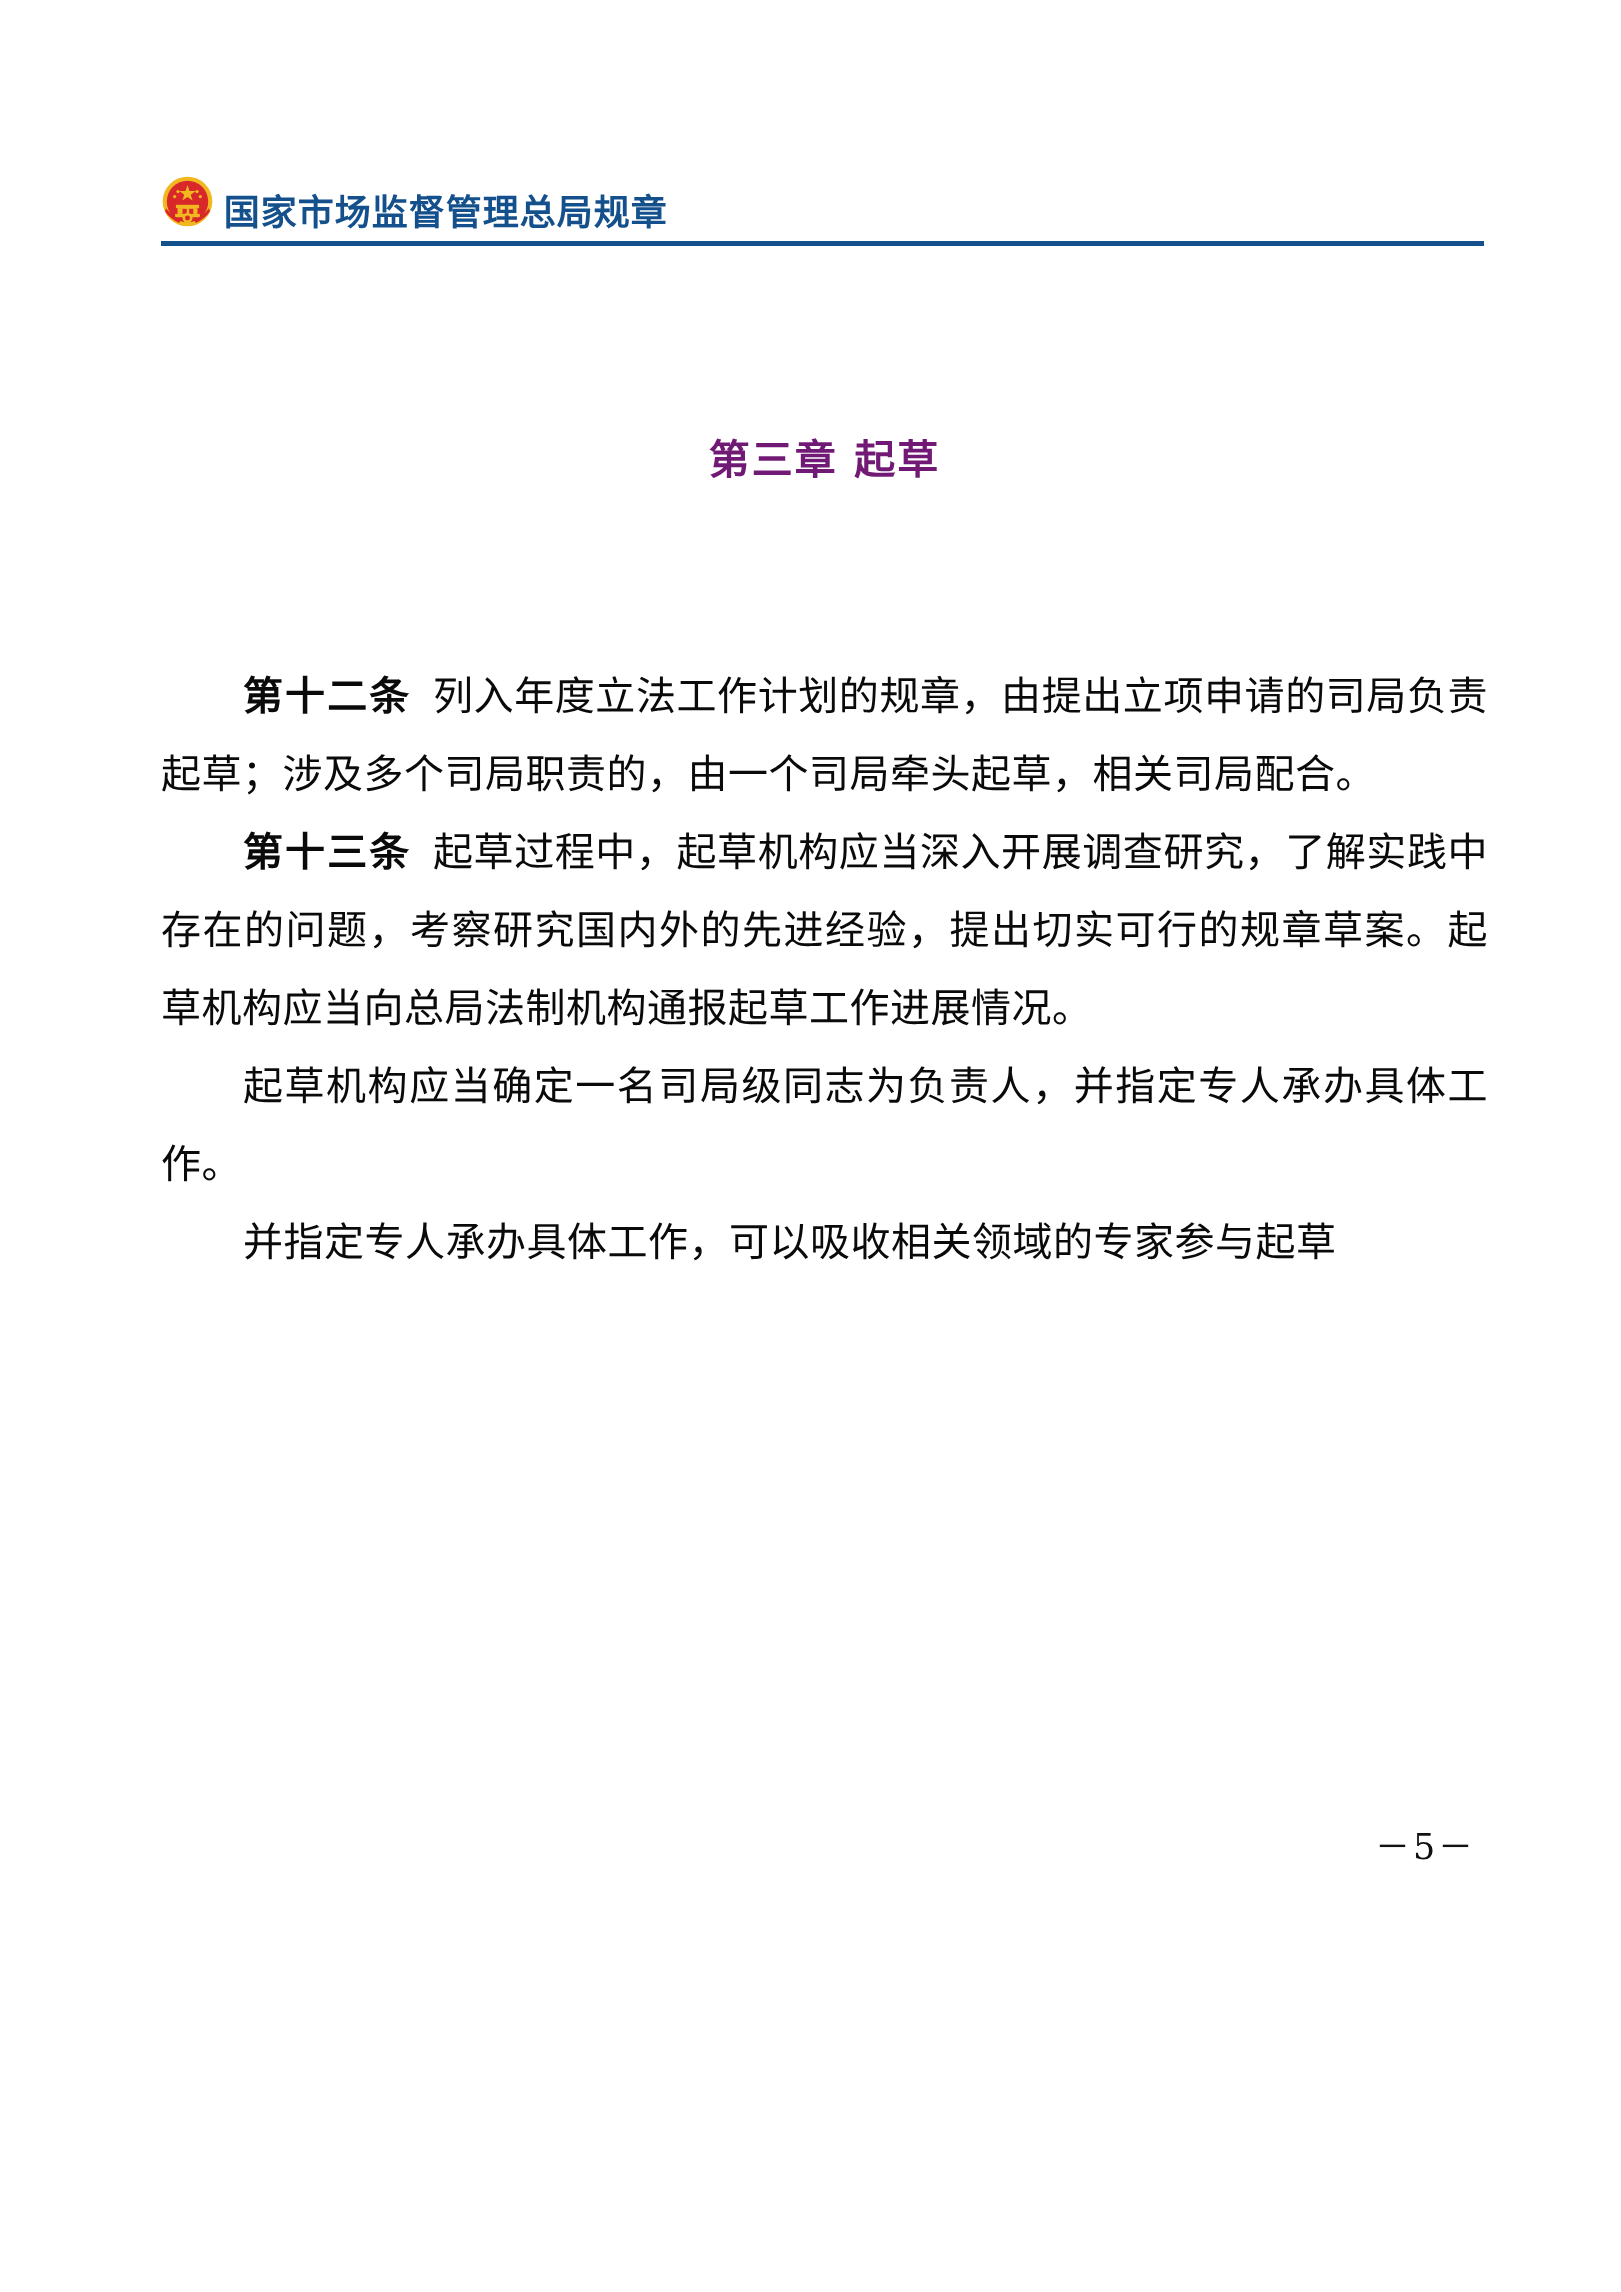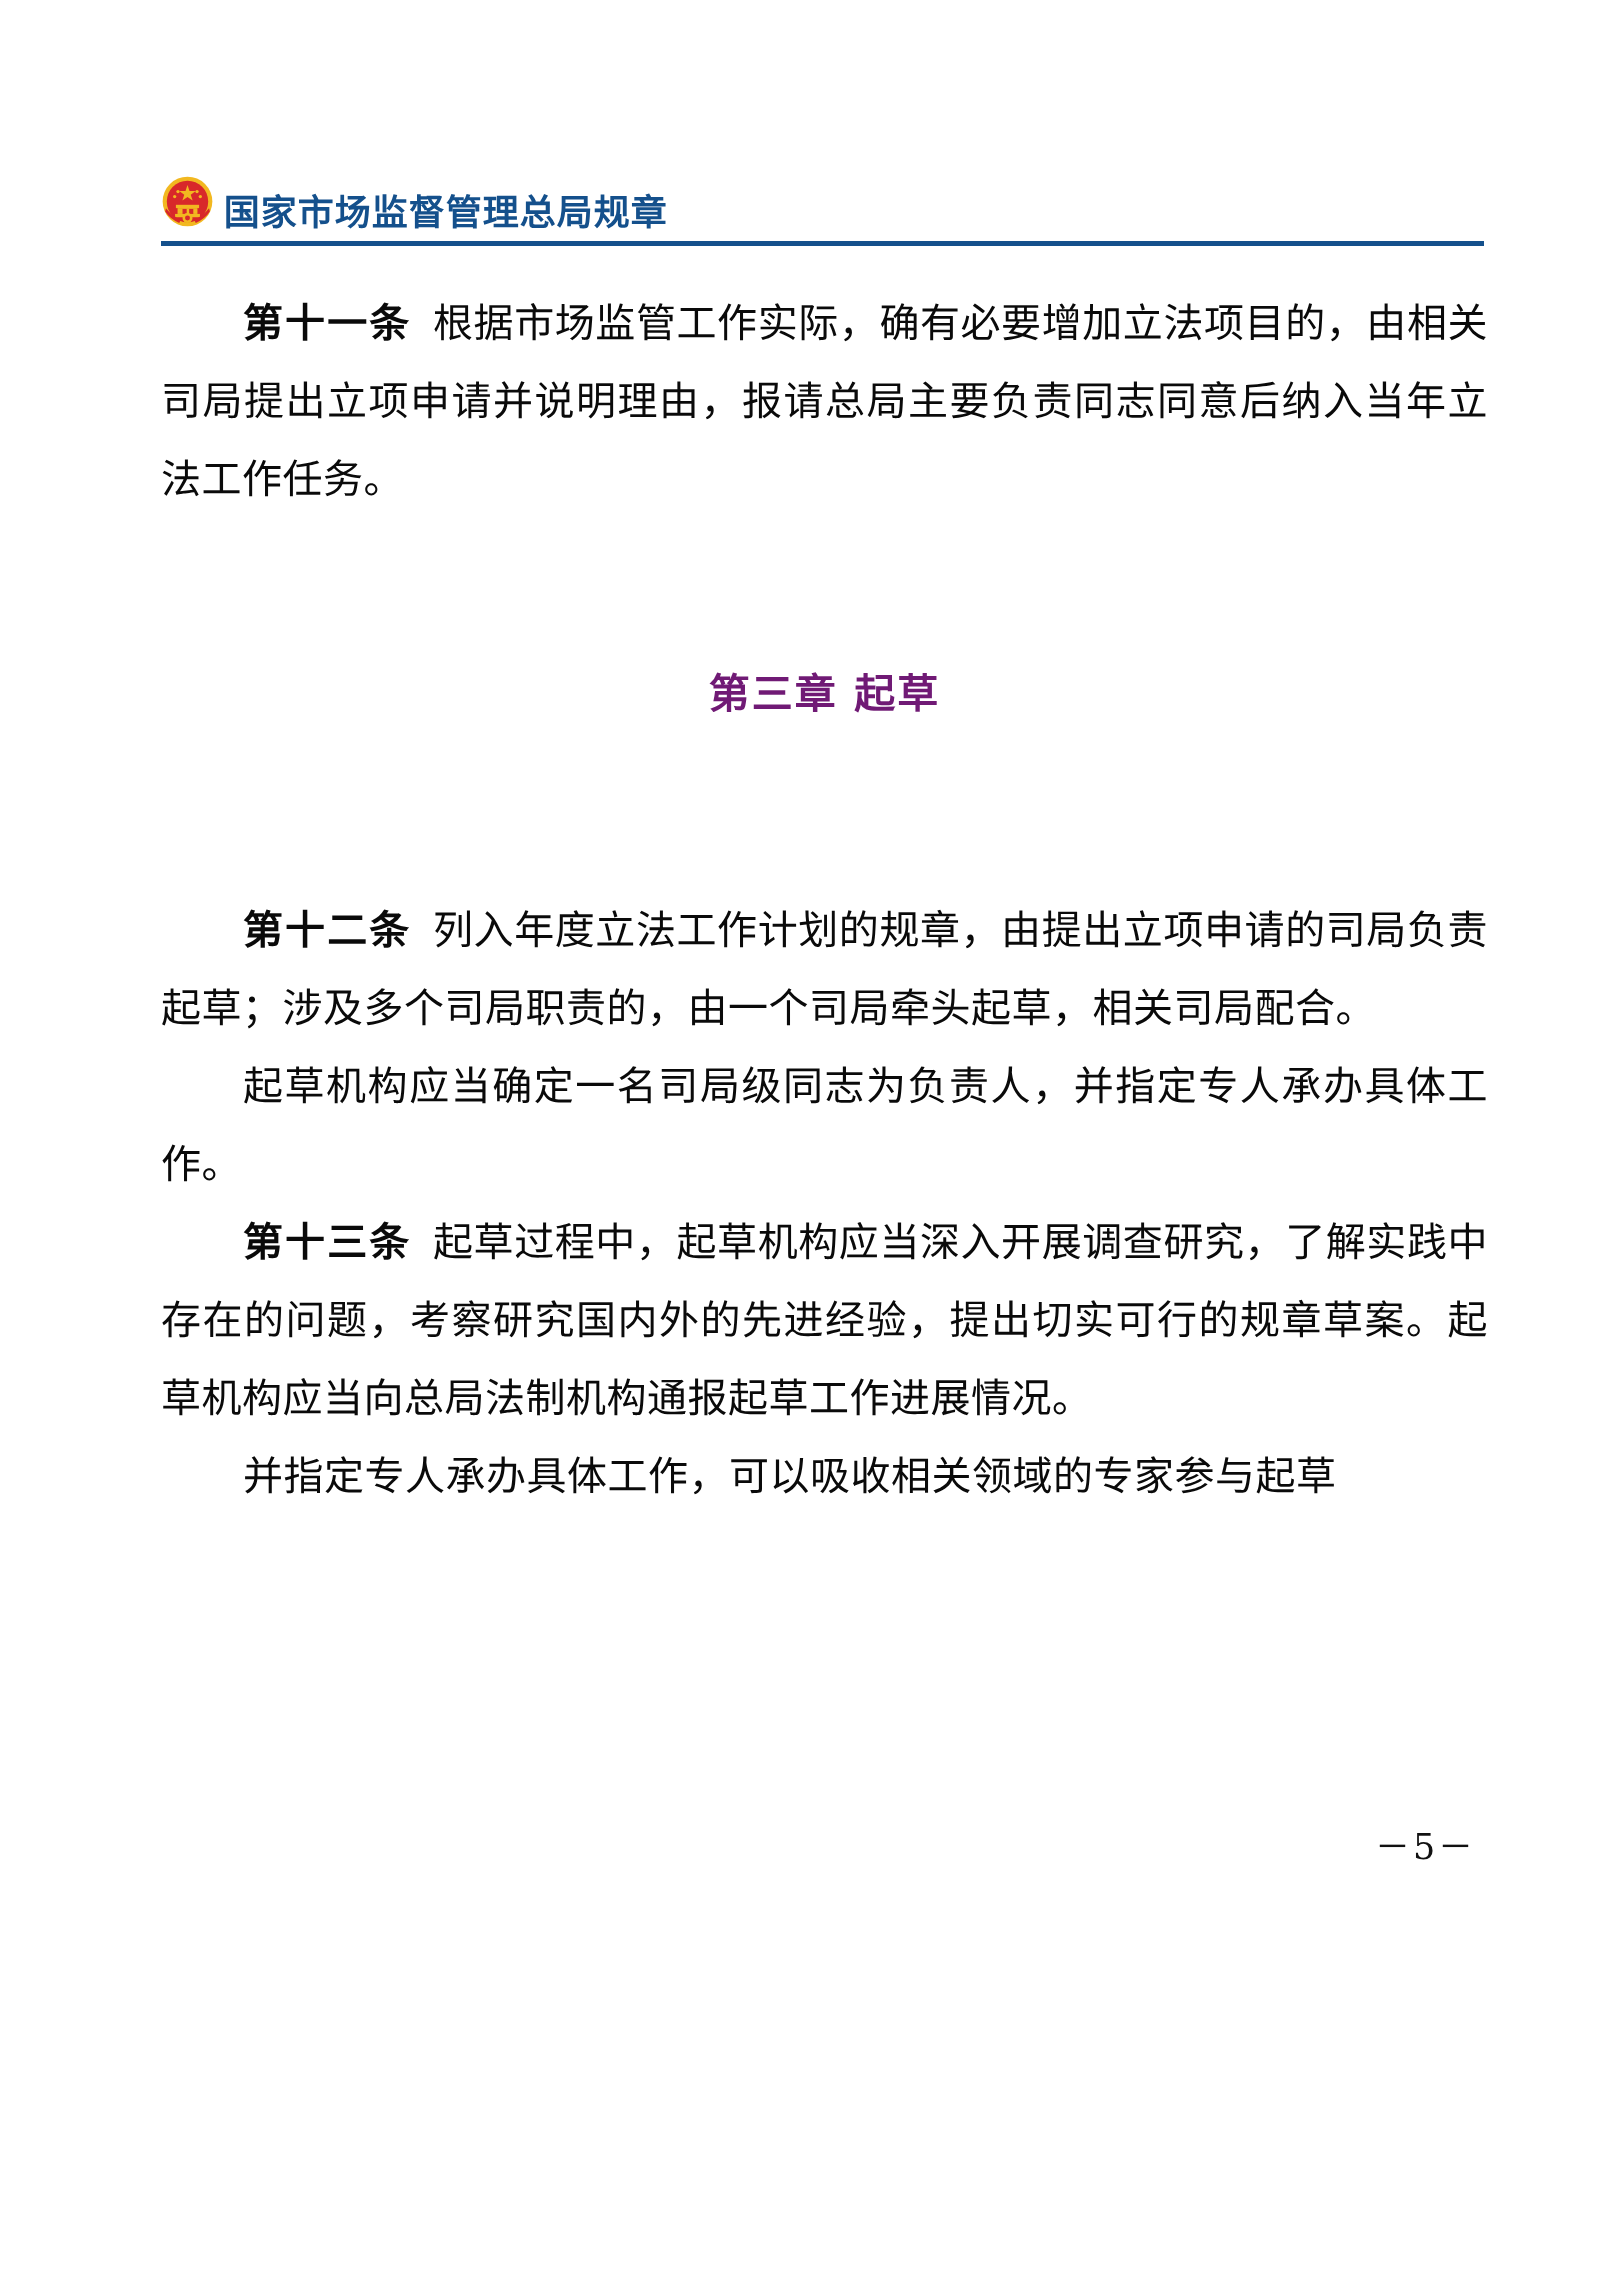--- a/index.html
+++ b/index.html
@@ -168,40 +168,37 @@
         <path d="M58 40 Q50 50 40 54 L42 58 Q54 52 59 44 Z" fill="#d8282a"></path>
       </svg>
     </span>
     <span class="header-title">国家市场监督管理总局规章</span>
   </div>
 
   <div class="rule rule-top"></div>
 
   <div class="content">
 
-    <p class="para">
-      <span class="art-no">第十一条</span><span class="gap"></span><span>根据市场监管工作实际，确有必要增加立法项目的，由相关司局提出立项申请并说明理由，报请总局主要负责同志同意后纳入当年立法工作任务。</span>
-    </p>
 
     <div class="chapter-gap-top"></div>
 
     <h2 class="chapter-title">第三章  起草</h2>
 
     <div class="chapter-gap-bottom"></div>
 
     <p class="para">
       <span class="art-no">第十二条</span><span class="gap"></span><span>列入年度立法工作计划的规章，由提出立项申请的司局负责起草；涉及多个司局职责的，由一个司局牵头起草，相关司局配合。</span>
     </p>
 
     <p class="para">
+      <span class="art-no">第十三条</span><span class="gap"></span><span>起草过程中，起草机构应当深入开展调查研究，了解实践中存在的问题，考察研究国内外的先进经验，提出切实可行的规章草案。起草机构应当向总局法制机构通报起草工作进展情况。</span>
+    </p>
+
+    <p class="para">
       <span>起草机构应当确定一名司局级同志为负责人，并指定专人承办具体工作。</span>
-    </p>
-
-    <p class="para">
-      <span class="art-no">第十三条</span><span class="gap"></span><span>起草过程中，起草机构应当深入开展调查研究，了解实践中存在的问题，考察研究国内外的先进经验，提出切实可行的规章草案。起草机构应当向总局法制机构通报起草工作进展情况。</span>
     </p>
 
     <p class="para">
       <span>并指定专人承办具体工作，可以吸收相关领域的专家参与起草</span>
     </p>
 
   </div>
 
   <div class="page-number">－5－</div>
 

